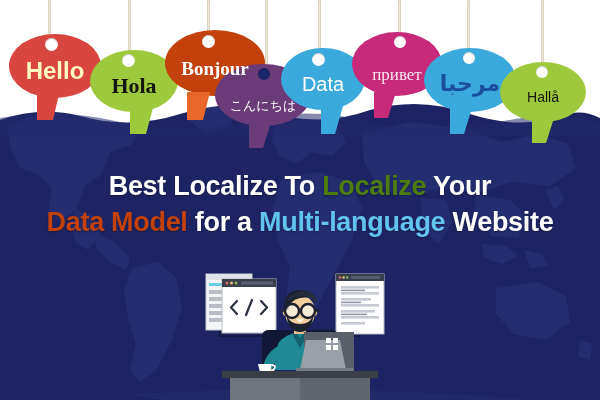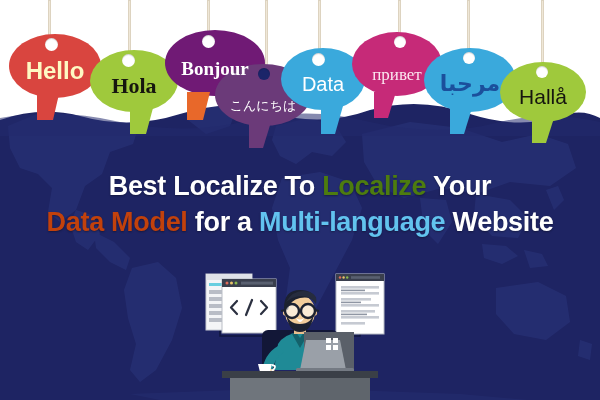--- a/index.html
+++ b/index.html
@@ -137,21 +137,21 @@
     <span class="hole" style="left:36px;top:4px;width:13px;height:13px;"></span>
     <span class="label" style="color:#fef9c3;font-size:24px;font-weight:bold;font-family:'Liberation Sans',sans-serif;margin-top:9px;">Hello</span>
   </div>
 
   <div class="bubble" style="left:90px;top:50px;width:88px;height:62px;background:#9fc93c;">
     <span class="tail" style="left:40px;bottom:-22px;border-left:16px solid #9fc93c;border-right:7px solid transparent;border-top:26px solid #9fc93c;border-bottom:0;"></span>
     <span class="hole" style="left:32px;top:4px;width:13px;height:13px;"></span>
     <span class="label" style="color:#16160f;font-size:22px;font-weight:bold;font-family:'Liberation Serif',serif;margin-top:10px;">Hola</span>
   </div>
 
-  <div class="bubble" style="left:165px;top:30px;width:100px;height:66px;background:#701a75;">
+  <div class="bubble" style="left:165px;top:30px;width:100px;height:66px;background:#c2410c;">
     <span class="tail" style="left:22px;bottom:-24px;border-left:16px solid #e8682a;border-right:7px solid transparent;border-top:28px solid #e8682a;border-bottom:0;"></span>
     <span class="hole" style="left:37px;top:5px;width:13px;height:13px;"></span>
     <span class="label" style="color:#ffffff;font-size:19px;font-weight:bold;font-family:'Liberation Serif',serif;margin-top:10px;">Bonjour</span>
   </div>
 
   <div class="bubble" style="left:215px;top:64px;width:96px;height:62px;background:#6b3a79;">
     <span class="tail" style="left:34px;bottom:-22px;border-left:14px solid #6b3a79;border-right:8px solid transparent;border-top:26px solid #6b3a79;border-bottom:0;"></span>
     <span class="hole" style="left:43px;top:4px;width:12px;height:12px;background:#1b2569;"></span>
     <span class="label" style="color:#ffffff;font-size:13px;font-weight:normal;font-family:'DejaVu Sans',sans-serif;margin-top:20px;">こんにちは</span>
   </div>
@@ -170,21 +170,21 @@
 
   <div class="bubble" style="left:424px;top:48px;width:92px;height:64px;background:#3aa9dc;">
     <span class="tail" style="left:26px;bottom:-22px;border-left:14px solid #3aa9dc;border-right:8px solid transparent;border-top:26px solid #3aa9dc;border-bottom:0;"></span>
     <span class="hole" style="left:39px;top:4px;width:12px;height:12px;"></span>
     <span class="label" style="color:#1b4f9c;font-size:22px;font-weight:bold;font-family:'DejaVu Sans',sans-serif;margin-top:8px;direction:rtl;">مرحبا</span>
   </div>
 
   <div class="bubble" style="left:500px;top:62px;width:86px;height:60px;background:#9fc93c;">
     <span class="tail" style="left:32px;bottom:-21px;border-left:14px solid #9fc93c;border-right:8px solid transparent;border-top:25px solid #9fc93c;border-bottom:0;"></span>
     <span class="hole" style="left:36px;top:4px;width:12px;height:12px;"></span>
-    <span class="label" style="color:#16160f;font-size:21px;font-weight:normal;font-family:'Liberation Sans',sans-serif;margin-top:9px;">Hallå</span>
+    <span class="label" style="color:#16160f;font-size:14px;font-weight:normal;font-family:'Liberation Sans',sans-serif;margin-top:9px;">Hallå</span>
   </div>
 
   <div class="headline">
     <span class="line">
       <span class="hl-white">Best Localize To </span><span class="hl-green">Localize</span><span class="hl-white"> Your</span>
     </span>
     <span class="line">
       <span class="hl-yellow">Data Model</span><span class="hl-white"> for a </span><span class="hl-blue">Multi-language</span><span class="hl-white"> Website</span>
     </span>
   </div>

